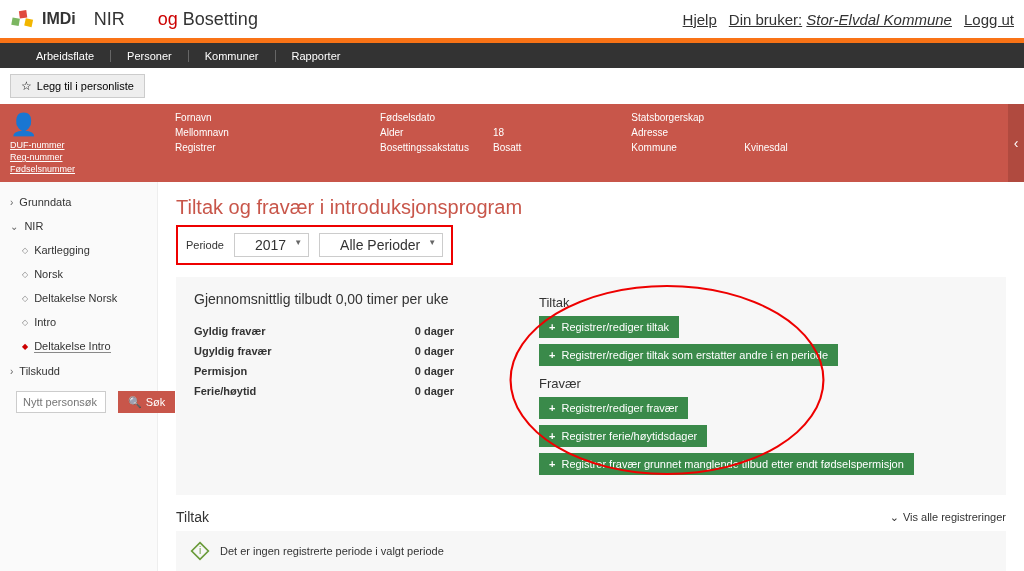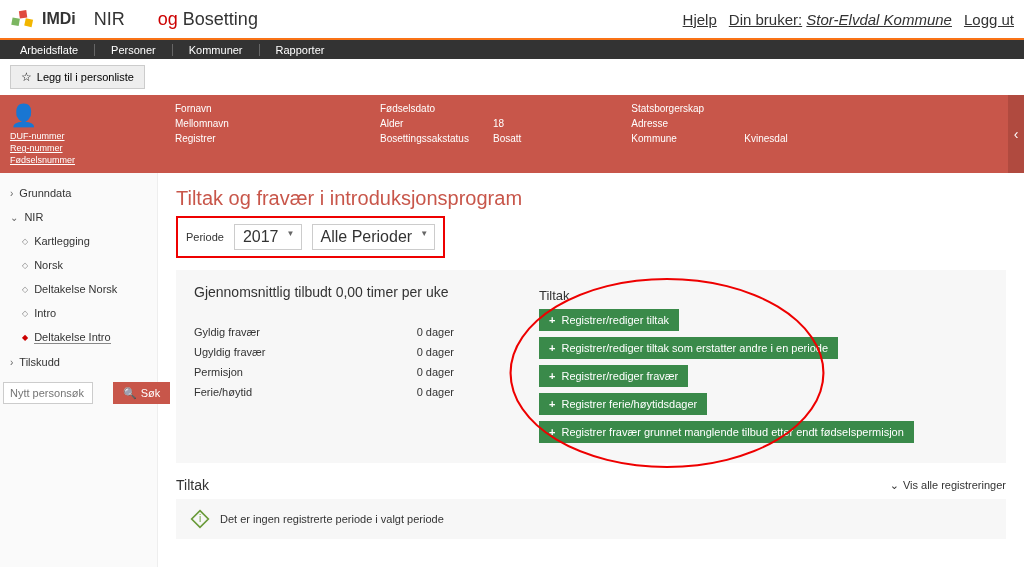--- a/index.html
+++ b/index.html
@@ -1,30 +1,30 @@
 <!DOCTYPE html>
 <html><head>
   <meta charset="utf-8">
   <style>
     * { margin: 0; padding: 0; box-sizing: border-box; }
     body { font-family: Arial, sans-serif; font-size: 12px; color: #333; background: #fff; width: 1024px; }
     
     
-    .top-header { display: flex; align-items: center; padding: 5px 10px; border-bottom: 2px solid #f97316; }
+    .top-header { display: flex; align-items: center; padding: 5px 10px; border-bottom: 5px solid #f97316; }
     .logo-imdi { display: flex; align-items: center; gap: 4px; }
     .logo-cubes { width: 28px; height: 28px; }
     .logo-imdi-text { font-size: 16px; font-weight: bold; color: #333; }
     .logo-nir { margin-left: 18px; font-size: 18px; color: #333; }
     .logo-nir .og { color: #c00; margin-left: 28px; }
     .top-links { margin-left: auto; display: flex; gap: 12px; font-size: 15px; }
     .top-links a { color: #333; text-decoration: underline; cursor: pointer; }
     .top-links .user { font-style: italic; }
     
     
-    .nav-bar { background: #333; display: flex; padding: 0 4px; height: 19px; align-items: center; }
+    .nav-bar { background: #333; display: flex; padding: 0 20px; height: 25px; align-items: center; }
     .nav-item { color: #fff; font-size: 11px; padding: 0 16px; border-right: 1px solid #666; cursor: pointer; }
     .nav-item:last-child { border-right: none; }
     
     
     .toolbar { padding: 6px 10px; }
     .btn-personliste { background: #eee; border: 1px solid #ccc; padding: 4px 10px; font-size: 11px; cursor: pointer; display: inline-flex; align-items: center; gap: 5px; }
     .star-icon { font-size: 12px; }
     
     
     .person-banner { background: #c8564a; color: #fff; display: flex; padding: 8px 10px; position: relative; }
@@ -39,41 +39,41 @@
     
     
     .main { display: flex; }
     .sidebar { width: 158px; background: #fafafa; padding: 8px 0; border-right: 1px solid #eee; }
     .side-item { padding: 6px 10px; font-size: 11px; cursor: pointer; display: flex; align-items: center; gap: 6px; }
     .side-sub { padding-left: 22px; }
     .chev { font-size: 10px; color: #666; }
     .diamond { font-size: 8px; color: #888; }
     .diamond.red { color: #c00; }
     .side-item.active span.lbl { border-bottom: 1px solid #888; }
-    .search-row { display: flex; gap: 20px; padding: 8px 3px; }
+    .search-row { display: flex; gap: 12px; padding: 8px 16px; }
     .search-input { flex: 1; padding: 4px 6px; border: 1px solid #ccc; font-size: 11px; width: 90px; }
     .search-btn { background: #c8564a; color: #fff; border: none; padding: 4px 10px; font-size: 11px; cursor: pointer; display: flex; align-items: center; gap: 4px; }
     
     .content { flex: 1; padding: 14px 18px; }
     .page-title { font-size: 20px; color: #c8564a; font-weight: normal; margin-bottom: 6px; }
     
     .periode-box { border: 2px solid #e00; padding: 6px 8px; display: inline-flex; align-items: center; gap: 10px; margin-bottom: 12px; }
     .periode-box .lbl { font-size: 11px; }
-    .select { border: 1px solid #ccc; padding: 3px 22px 3px 8px; font-size: 16px; background: #fff; cursor: pointer; position: relative; display: inline-block; }
+    .select { border: 1px solid #ccc; padding: 3px 22px 3px 20px; font-size: 14px; background: #fff; cursor: pointer; position: relative; display: inline-block; }
     .select::after { content: "▼"; position: absolute; right: 6px; top: 4px; font-size: 8px; color: #666; }
     
     .card { background: #f7f7f7; padding: 14px 18px; margin-bottom: 14px; position: relative; }
     .card-cols { display: flex; }
     .card-left { width: 345px; }
     .card-right { flex: 1; position: relative; }
-    .sub-heading { font-size: 14px; color: #333; margin-bottom: 26px; }
+    .sub-heading { font-size: 14px; color: #333; margin-bottom: 18px; }
     .stat-row { display: flex; justify-content: space-between; font-size: 11px; margin-bottom: 8px; max-width: 260px; }
     .stat-row .k { }
     .stat-row .v { }
-    .stat-row.bold { font-weight: normal; }
+    .stat-row.bold { font-weight: bold; }
     
     .section-label { font-size: 13px; color: #333; margin-bottom: 6px; margin-top: 4px; }
     .green-btn { background: #3a8a4a; color: #fff; border: none; padding: 5px 10px; font-size: 11px; cursor: pointer; display: inline-flex; align-items: center; gap: 6px; margin-bottom: 6px; }
     .plus { font-weight: bold; }
     
     .red-circle { position: absolute; border: 2px solid #e00; border-radius: 50%; width: 300px; height: 190px; left: -22px; top: -6px; pointer-events: none; transform: scaleX(1.05); }
     
     .section-title-row { display: flex; justify-content: space-between; align-items: center; margin-bottom: 6px; }
     .section-title { font-size: 14px; color: #333; }
     .toggle-link { font-size: 11px; color: #333; cursor: pointer; display: flex; align-items: center; gap: 4px; }
@@ -248,20 +248,21 @@
           <div class="red-circle"></div>
           <div class="section-label">Tiltak</div>
           <div><button class="green-btn">
                 <span class="plus">+</span>
                 <span>Registrer/rediger tiltak</span>
               </button></div>
           <div><button class="green-btn">
                 <span class="plus">+</span>
                 <span>Registrer/rediger tiltak som erstatter andre i en periode</span>
               </button></div>
+          <div class="section-label">Fravær</div>
           <div><button class="green-btn">
                 <span class="plus">+</span>
                 <span>Registrer/rediger fravær</span>
               </button></div>
           <div><button class="green-btn">
                 <span class="plus">+</span>
                 <span>Registrer ferie/høytidsdager</span>
               </button></div>
           <div><button class="green-btn">
                 <span class="plus">+</span>

